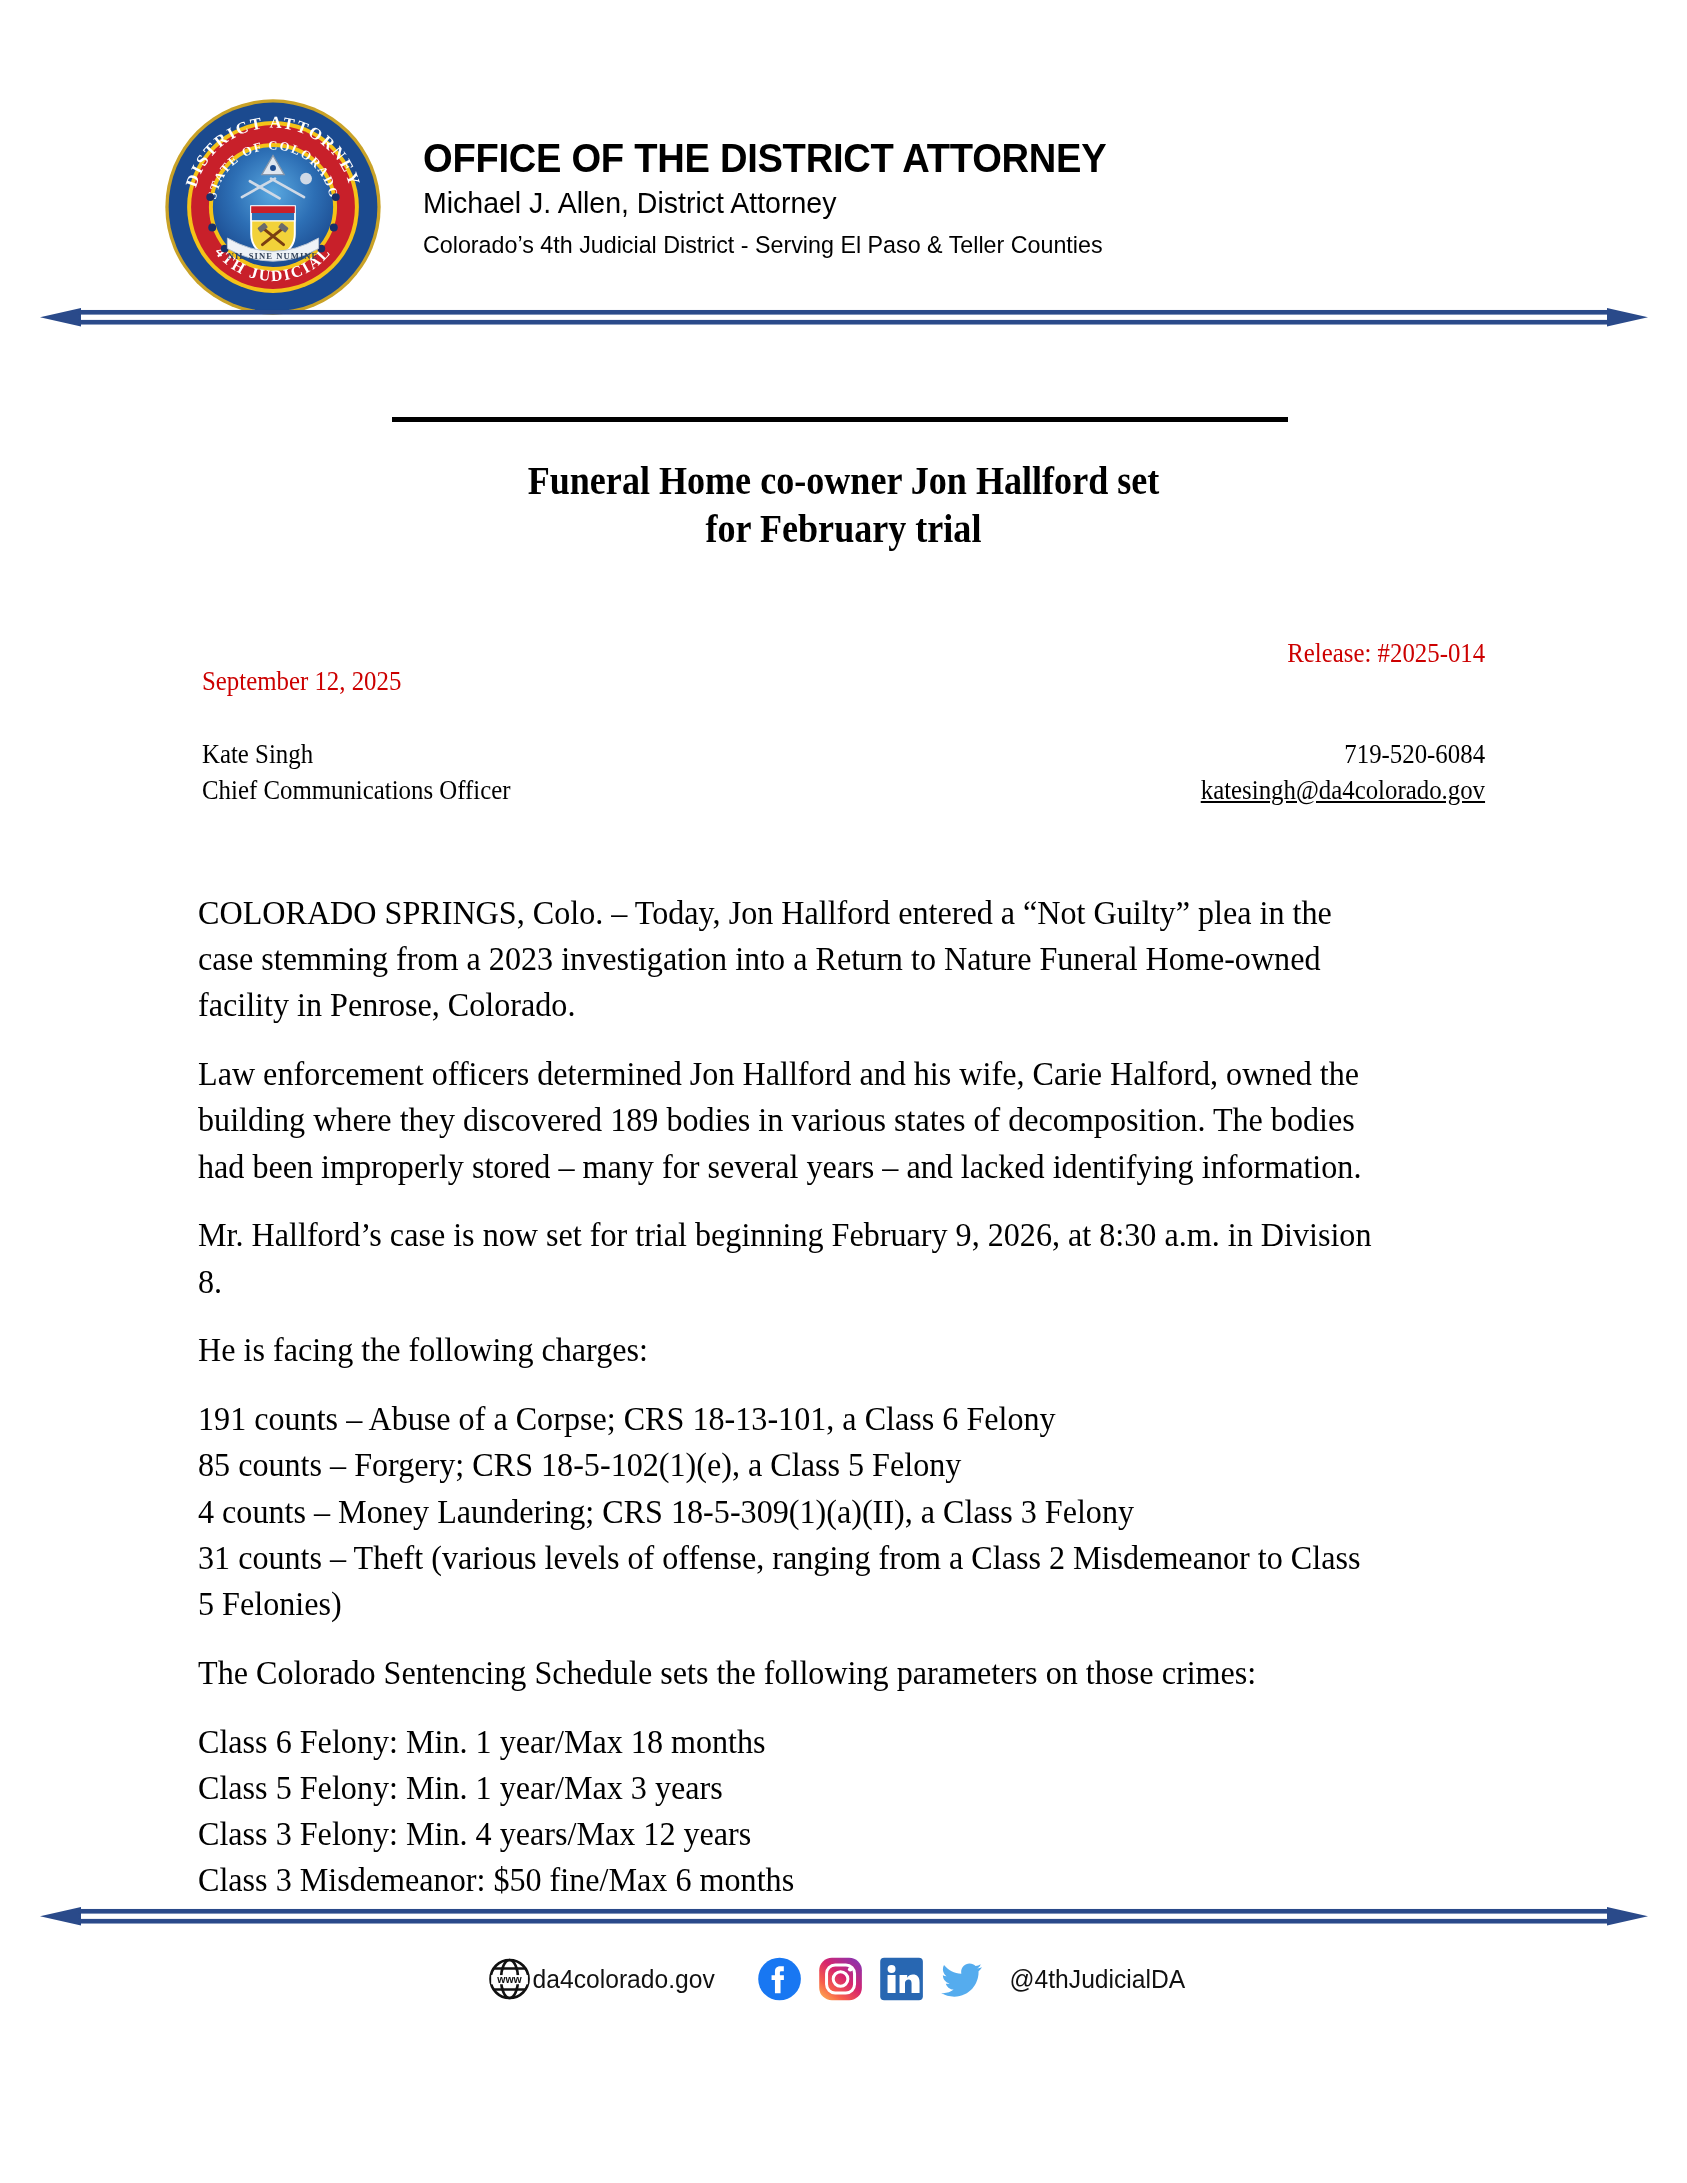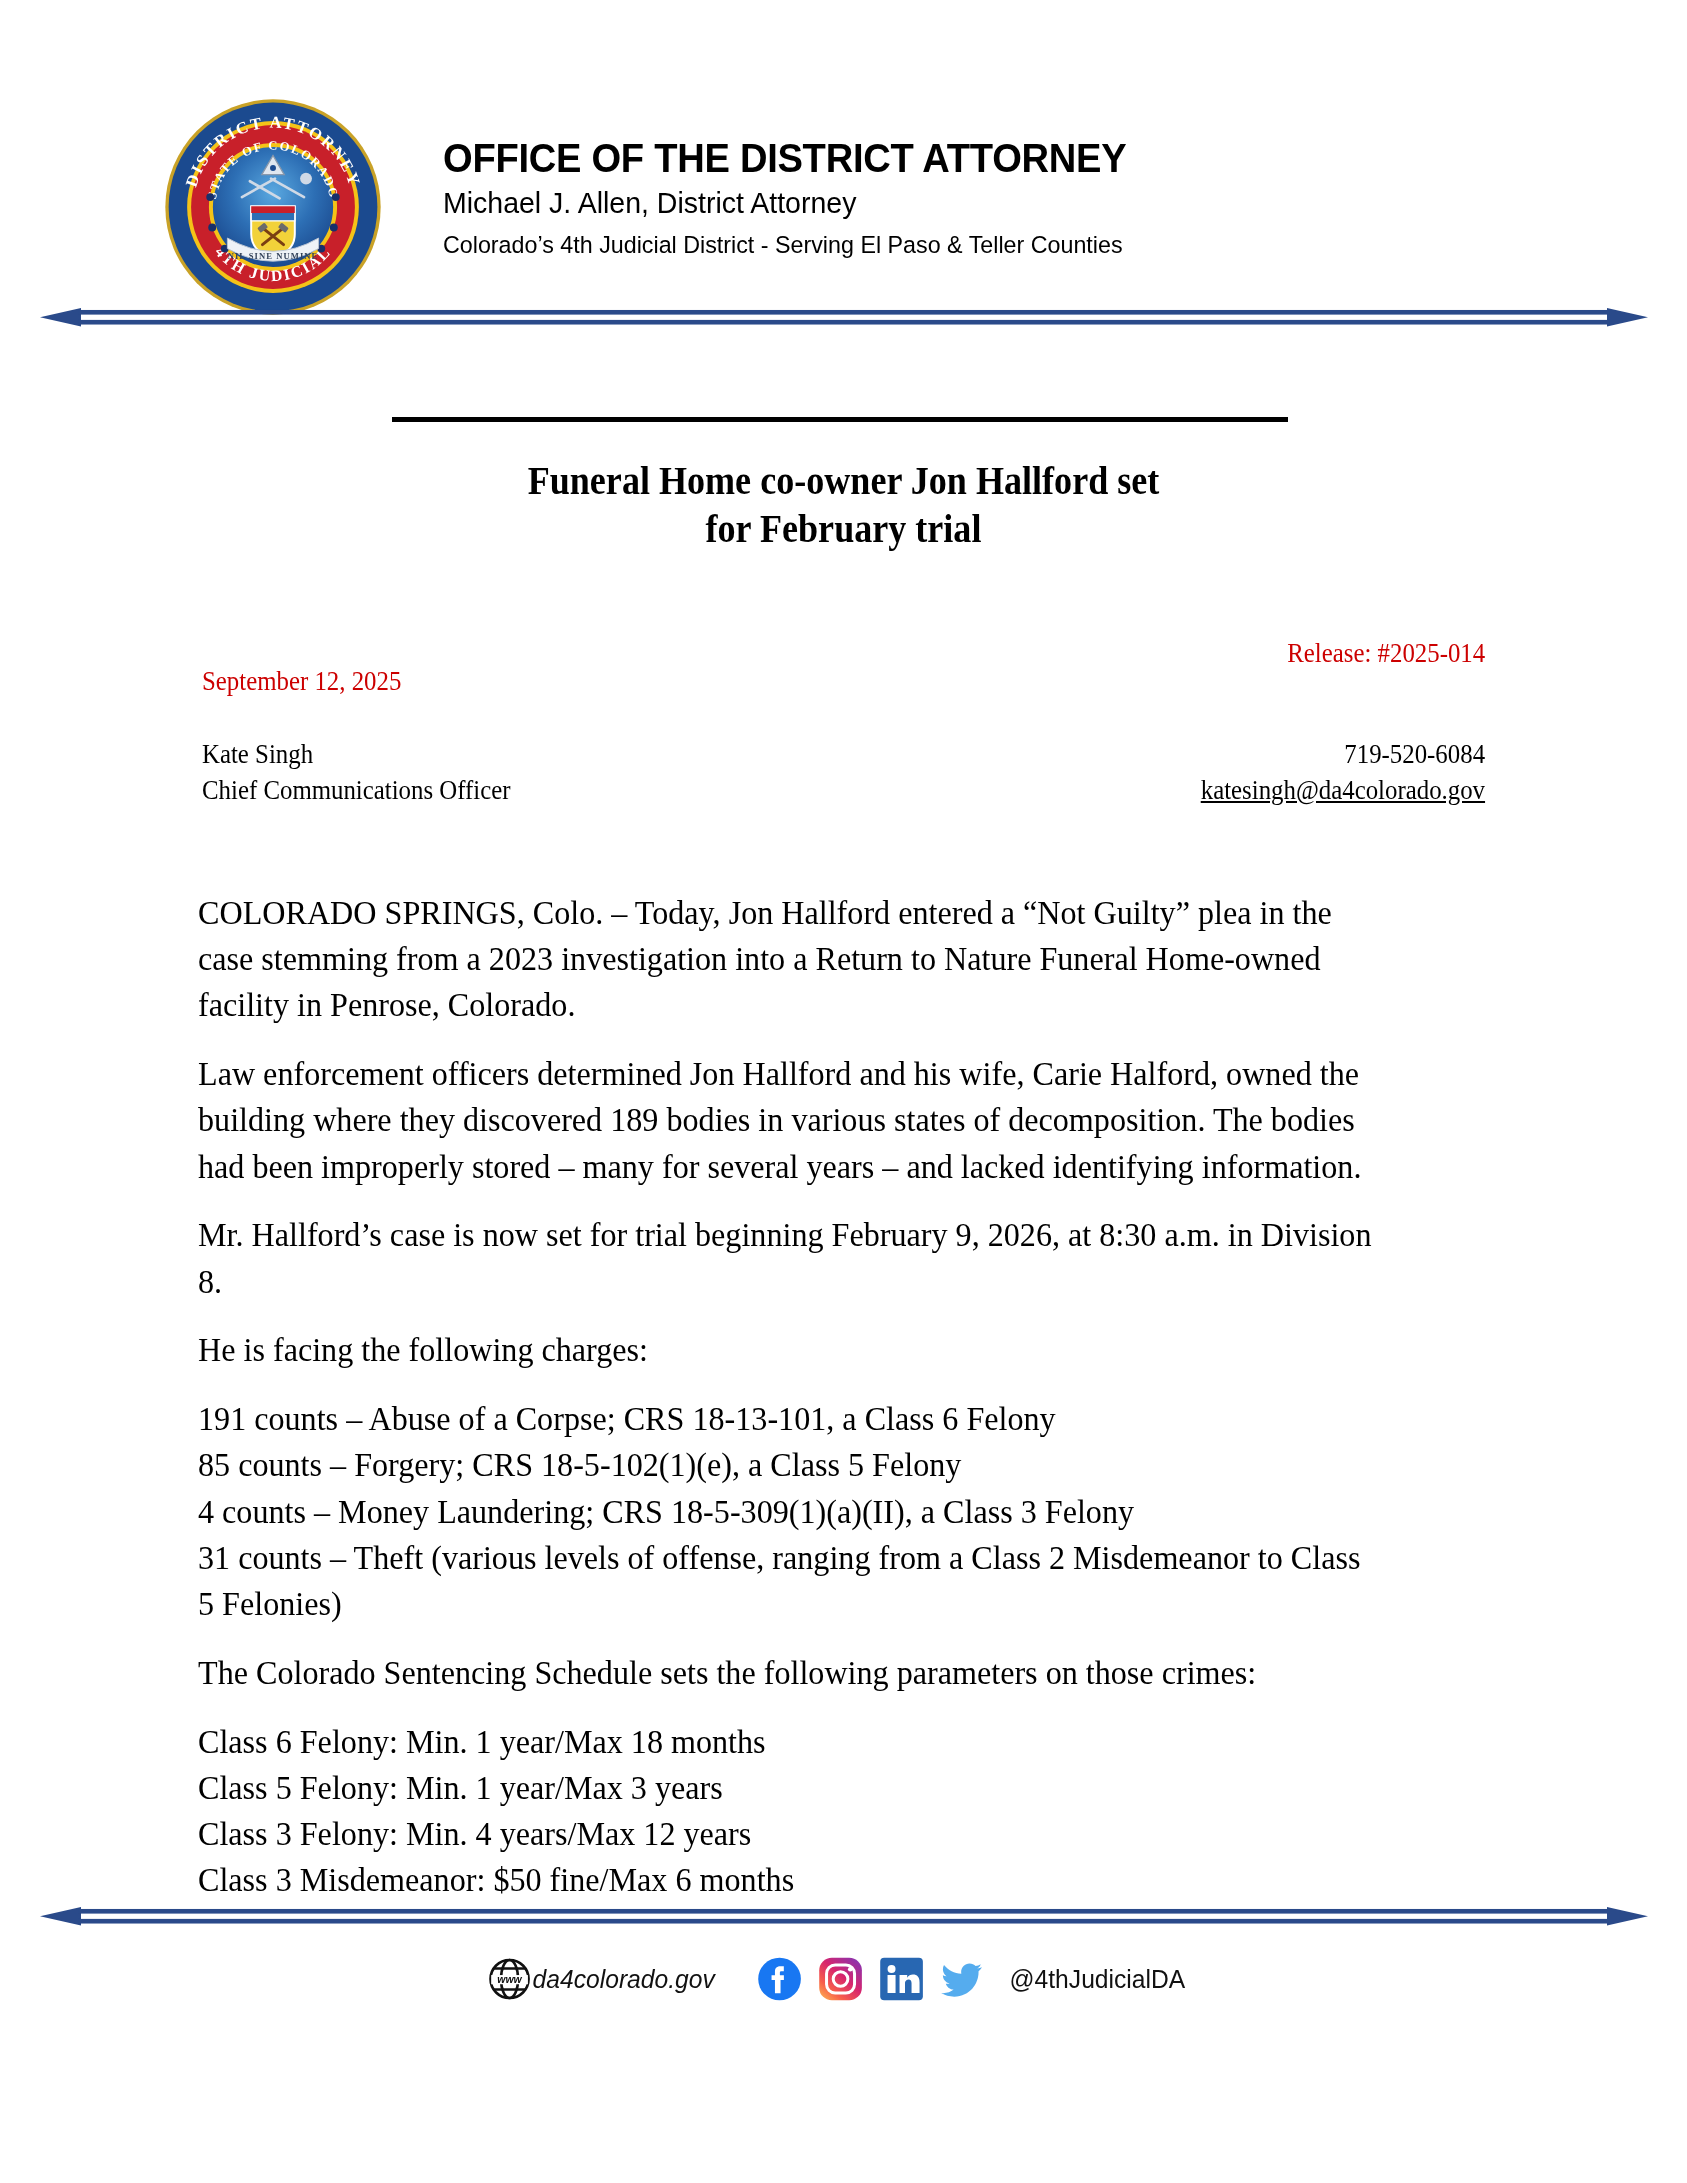--- a/index.html
+++ b/index.html
@@ -27,21 +27,20 @@
     position: absolute;
     left: 164px; top: 98px;
     width: 218px; height: 218px;
   }
   .seal svg { display: block; width: 218px; height: 218px; }
 
   .lh-text {
     position: absolute;
     left: 423px; top: 138px;
     width: 992px;
-    margin-left: 20px;
   }
   .lh-line1 {
     font-family: "Liberation Sans", sans-serif;
     font-weight: 700;
     font-size: 41px;
     letter-spacing: -0.3px;
     line-height: 1.02;
     transform: scaleX(0.93);
     transform-origin: left center;
     white-space: nowrap;
@@ -189,21 +188,20 @@
     transform: translateX(-50%);
     display: flex;
     align-items: center;
     gap: 0px;
   }
   .foot-web {
     display: flex;
     align-items: center;
     gap: 2px;
     margin-right: 30px;
-    font-style: italic;
   }
   .foot-web-label {
     font-family: "Liberation Sans", sans-serif;
     font-size: 26.5px;
     font-weight: 400;
     color: #111;
     transform: scaleX(0.93);
     transform-origin: left center;
     white-space: nowrap;
   }

